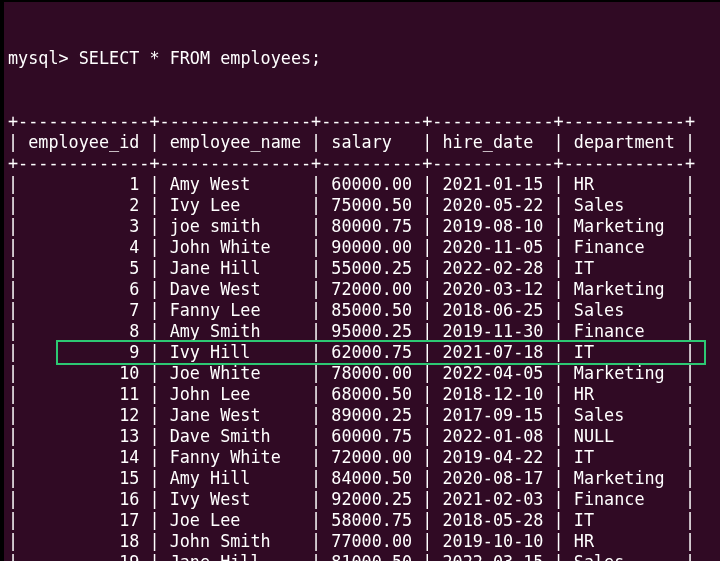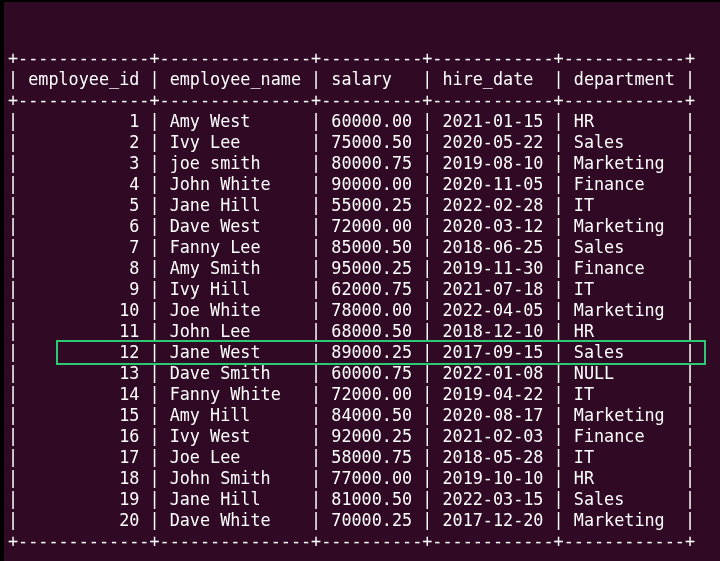--- a/index.html
+++ b/index.html
@@ -51,20 +51,21 @@
   }
 </style>
 </head>
 <body>
 
 <div class="terminal">
   <div class="edge-top"></div>
   <div class="edge-left"></div>
 
   <div class="screen">
+    <div class="line"><span>mysql&gt; </span><span>SELECT * FROM employees;</span></div>
     <pre class="table-output" id="table-output">+-------------+---------------+----------+------------+------------+
 | employee_id | employee_name | salary   | hire_date  | department |
 +-------------+---------------+----------+------------+------------+
 |           1 | Amy West      | 60000.00 | 2021-01-15 | HR         |
 |           2 | Ivy Lee       | 75000.50 | 2020-05-22 | Sales      |
 |           3 | joe smith     | 80000.75 | 2019-08-10 | Marketing  |
 |           4 | John White    | 90000.00 | 2020-11-05 | Finance    |
 |           5 | Jane Hill     | 55000.25 | 2022-02-28 | IT         |
 |           6 | Dave West     | 72000.00 | 2020-03-12 | Marketing  |
 |           7 | Fanny Lee     | 85000.50 | 2018-06-25 | Sales      |

